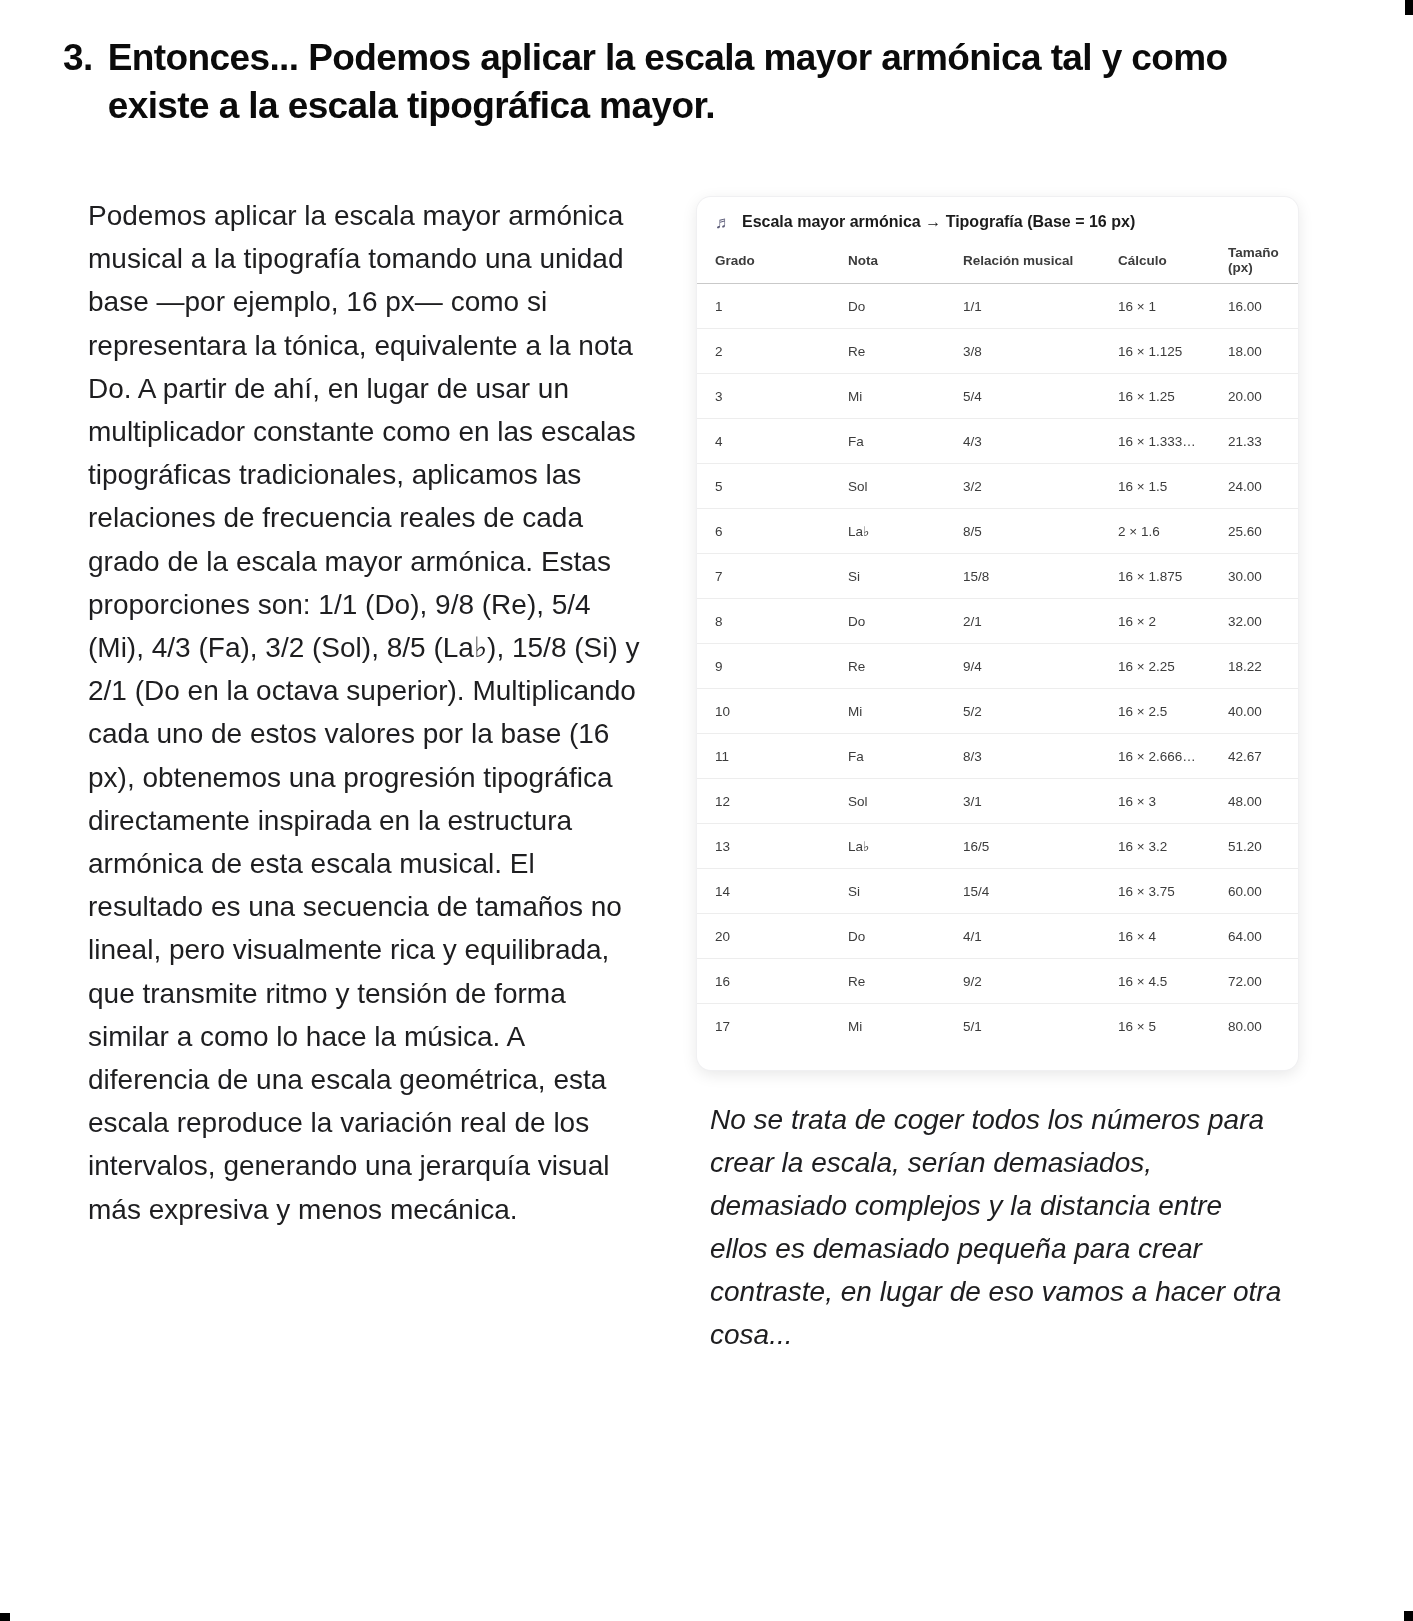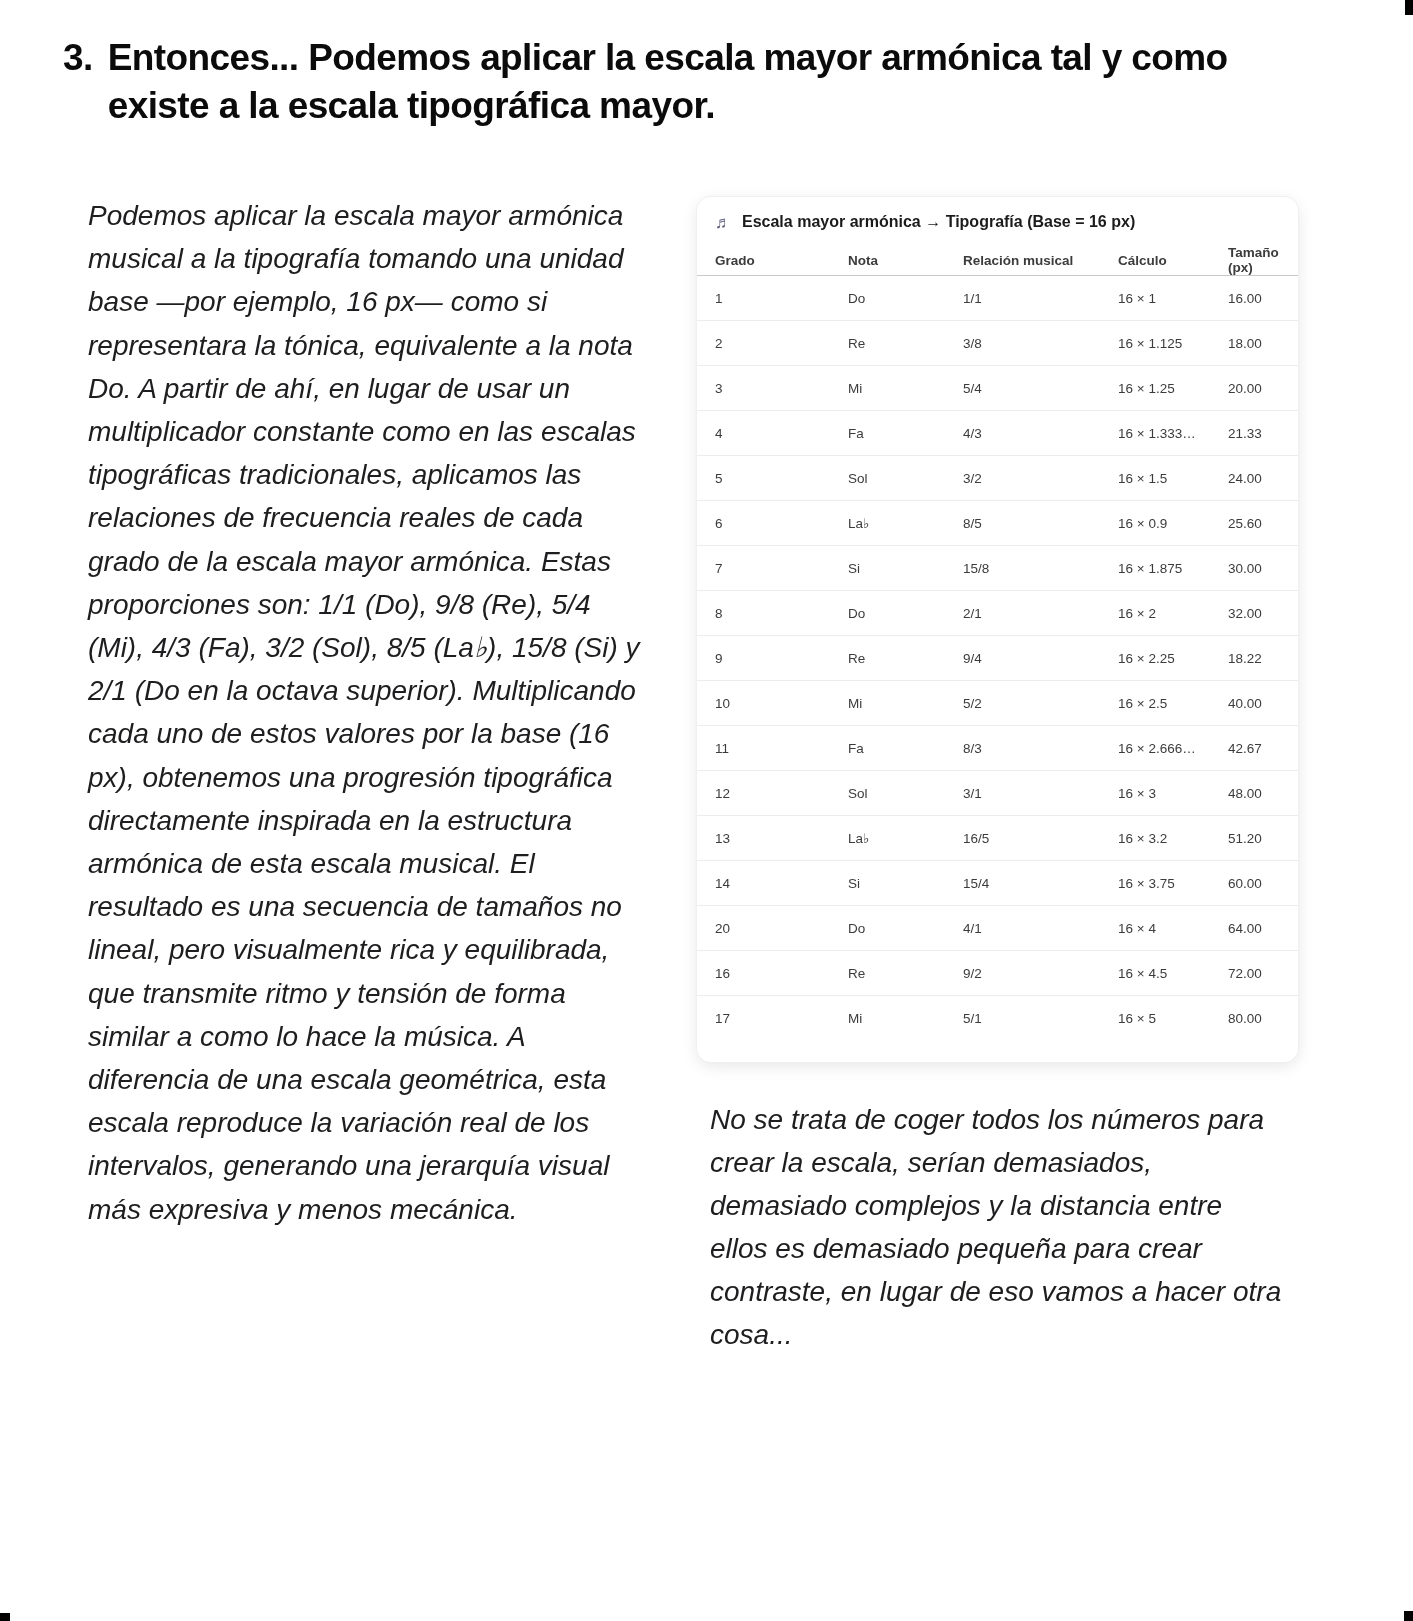--- a/index.html
+++ b/index.html
@@ -11,42 +11,42 @@
   .heading{
     position:absolute;left:63px;top:34px;width:1290px;
     display:flex;align-items:flex-start;gap:15px;
     font-weight:900;font-size:37px;line-height:48px;letter-spacing:-0.6px;color:#0b0b0b;
   }
   .heading .num{flex:0 0 auto;}
   .heading .txt{flex:1 1 auto;max-width:1150px;}
   
   .paragraph{
     position:absolute;left:88px;top:194px;width:562px;
-    font-size:28px;line-height:43.2px;color:#1e1e20;font-style:italic;
+    font-size:28px;line-height:43.2px;color:#1e1e20;
   }
   
   .card{
     position:absolute;left:697px;top:197px;width:601px;box-sizing:border-box;
     background:#fff;border-radius:14px;
     box-shadow:0 0 0 1px #f0f0f2, 0 4px 16px rgba(0,0,0,0.10);
     padding:16px 0 22px 0;
   }
   .card-title{
     display:flex;align-items:center;gap:10px;
     padding:0 16px 0 18px;margin-bottom:12px;
     font-size:16px;font-weight:700;color:#1b1b1b;
   }
   .clef{
     font-size:17px;color:#5c5c78;font-weight:400;line-height:1;
   }
   table{width:100%;border-collapse:collapse;font-size:13.5px;color:#3c3c3c;table-layout:fixed;}
   col.c1{width:151px;}col.c2{width:115px;}col.c3{width:155px;}col.c4{width:110px;}col.c5{width:70px;}
   th{
     text-align:left;font-weight:600;color:#3c3c3c;
-    padding:2px 0 0 0;border-bottom:1px solid #c9c9c9;
+    padding:2px 0 8px 0;border-bottom:1px solid #c9c9c9;
   }
   th.first, td.first{padding-left:18px;}
   td{height:44px;border-bottom:1px solid #ededed;padding:0;}
   tr:last-child td{border-bottom:none;}
   
   .caption{
     position:absolute;left:710px;top:1098px;width:572px;
     text-align:left;font-style:italic;font-size:28px;line-height:43px;color:#1e1e20;
   }
   
@@ -125,21 +125,21 @@
     <td>Sol</td>
     <td>3/2</td>
     <td>16 × 1.5</td>
     <td>24.00</td>
   </tr>
 
   <tr>
     <td class="first">6</td>
     <td>La♭</td>
     <td>8/5</td>
-    <td>16 × 0.9</td>
+    <td>2 × 1.6</td>
     <td>25.60</td>
   </tr>
 
   <tr>
     <td class="first">7</td>
     <td>Si</td>
     <td>15/8</td>
     <td>16 × 1.875</td>
     <td>30.00</td>
   </tr>

